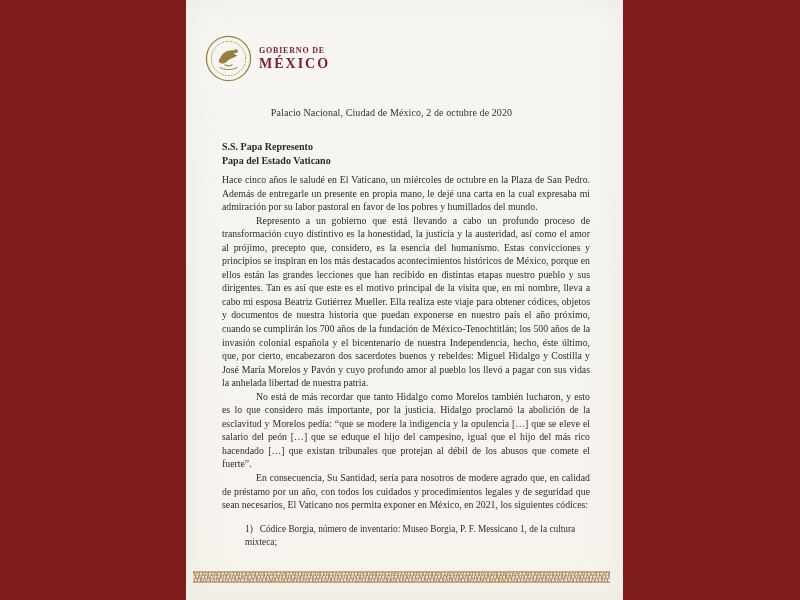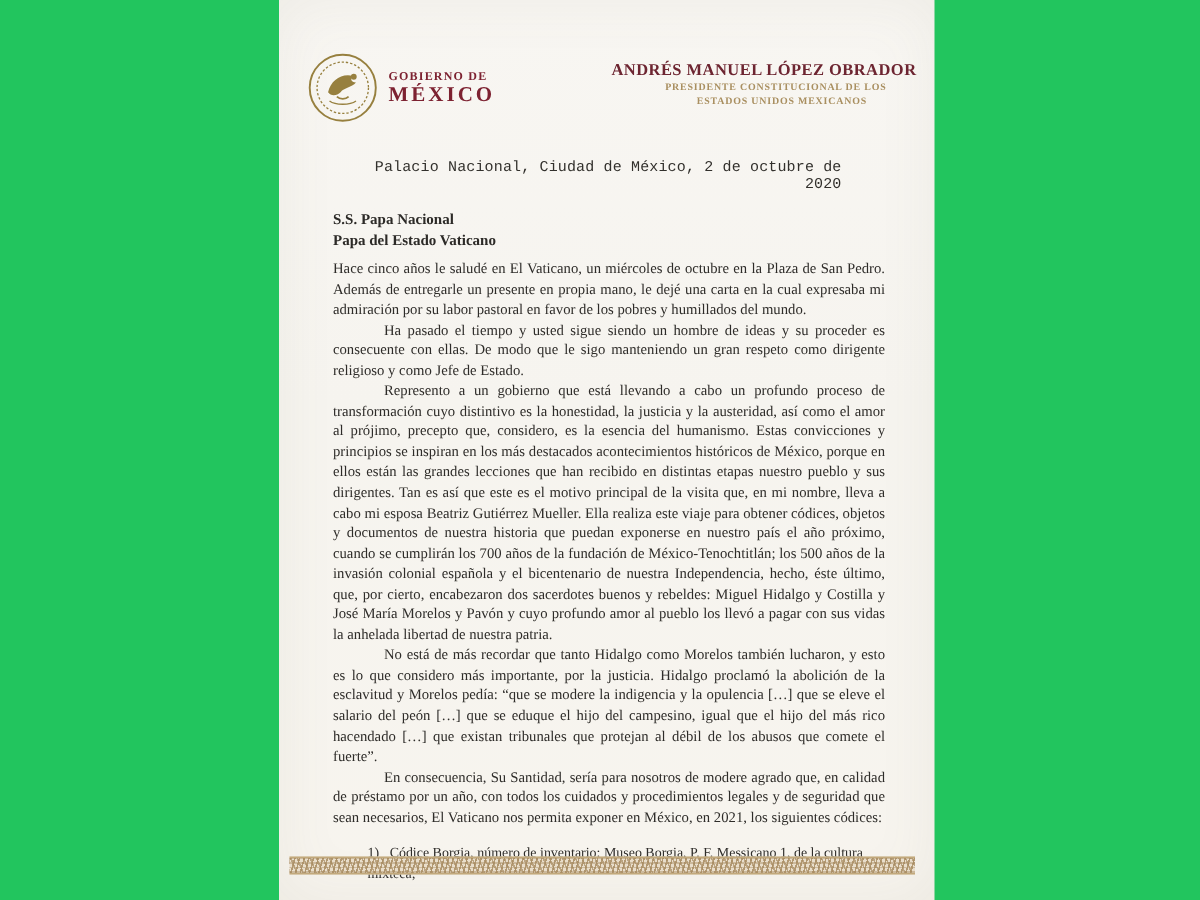--- a/index.html
+++ b/index.html
@@ -1,41 +1,41 @@
 <!DOCTYPE html>
 <html><head>
 <meta charset="utf-8">
 <style>
   html,body{margin:0;padding:0;}
   body{
     width:800px;height:600px;overflow:hidden;
     background:#050505;
     font-family:"Liberation Serif","DejaVu Serif",serif;
   }
-  .stage{position:relative;width:800px;height:600px;background:#22c55e;}
+  .stage{position:relative;width:800px;height:600px;background:#7f1d1d;}
   .paper{
     position:absolute;left:186px;top:0;width:437px;height:600px;
     background:linear-gradient(180deg,#f8f6f2 0%,#f6f4ef 45%,#f7f4ee 100%);
     box-shadow:inset 0 0 40px rgba(120,110,90,0.08);
   }
   
   .logo-group{position:absolute;top:35px;left:19px;display:flex;align-items:center;gap:7px;}
   .seal{width:47px;height:47px;flex:0 0 auto;}
   .logo-text{line-height:1;}
   .logo-line1{font-size:8px;font-weight:bold;color:#7d2231;letter-spacing:0.8px;}
   .logo-line2{font-size:14px;font-weight:bold;color:#7d2231;letter-spacing:2px;margin-top:2px;}
   .official{position:absolute;top:42px;right:12px;text-align:right;line-height:1;}
   .official-name{font-size:11px;font-weight:bold;color:#6d2531;letter-spacing:0.3px;}
   .official-title{font-size:6.6px;font-weight:bold;color:#a98f60;letter-spacing:0.55px;margin-top:2.5px;}
   .official-title.t1{margin-right:20px;}
   .official-title.t2{margin-right:33px;}
   
   .dateline{
     position:absolute;top:107px;left:36px;right:62px;
-    text-align:right;font-size:10px;color:#32302c;letter-spacing:0.1px;font-family:Liberation Mono, monospace;
+    text-align:center;font-size:10px;color:#32302c;letter-spacing:0.1px;
   }
   .recipient{position:absolute;top:140px;left:36px;font-size:10px;font-weight:bold;color:#2c2a27;line-height:13.5px;}
   .body-text{
     position:absolute;top:173px;left:36px;width:368px;
     font-size:9.8px;line-height:13.55px;color:#2e2c29;
     text-align:justify;
   }
   .body-text p{margin:0;text-indent:34px;}
   .body-text p.no-indent{text-indent:0;}
   .codex-item{
@@ -69,36 +69,30 @@
         <circle cx="31.5" cy="16.5" r="2" fill="#97803f"></circle>
         <path d="M20 30 C22 32, 26 32, 28 30" fill="none" stroke="#97803f" stroke-width="1.2"></path>
         <path d="M15 33 C19 36, 29 36, 33 33" fill="none" stroke="#97803f" stroke-width="1"></path>
       </svg>
       <div class="logo-text">
         <div class="logo-line1">GOBIERNO DE</div>
         <div class="logo-line2">MÉXICO</div>
       </div>
     </div>
 
-    <div class="official">
-      <div class="official-name">ANDRÉS MANUEL LÓPEZ OBRADOR</div>
-      <div class="official-title t1">PRESIDENTE CONSTITUCIONAL DE LOS</div>
-      <div class="official-title t2">ESTADOS UNIDOS MEXICANOS</div>
-    </div>
 
     <div class="dateline">Palacio Nacional, Ciudad de México, 2 de octubre de 2020</div>
 
     <div class="recipient">
-      <div>S.S. Papa Nacional</div>
+      <div>S.S. Papa Represento</div>
       <div>Papa del Estado Vaticano</div>
     </div>
 
     <div class="body-text">
       <p class="no-indent">Hace cinco años le saludé en El Vaticano, un miércoles de octubre en la Plaza de San Pedro. Además de entregarle un presente en propia mano, le dejé una carta en la cual expresaba mi admiración por su labor pastoral en favor de los pobres y humillados del mundo.</p>
-      <p>Ha pasado el tiempo y usted sigue siendo un hombre de ideas y su proceder es consecuente con ellas. De modo que le sigo manteniendo un gran respeto como dirigente religioso y como Jefe de Estado.</p>
       <p>Represento a un gobierno que está llevando a cabo un profundo proceso de transformación cuyo distintivo es la honestidad, la justicia y la austeridad, así como el amor al prójimo, precepto que, considero, es la esencia del humanismo. Estas convicciones y principios se inspiran en los más destacados acontecimientos históricos de México, porque en ellos están las grandes lecciones que han recibido en distintas etapas nuestro pueblo y sus dirigentes. Tan es así que este es el motivo principal de la visita que, en mi nombre, lleva a cabo mi esposa Beatriz Gutiérrez Mueller. Ella realiza este viaje para obtener códices, objetos y documentos de nuestra historia que puedan exponerse en nuestro país el año próximo, cuando se cumplirán los 700 años de la fundación de México-Tenochtitlán; los 500 años de la invasión colonial española y el bicentenario de nuestra Independencia, hecho, éste último, que, por cierto, encabezaron dos sacerdotes buenos y rebeldes: Miguel Hidalgo y Costilla y José María Morelos y Pavón y cuyo profundo amor al pueblo los llevó a pagar con sus vidas la anhelada libertad de nuestra patria.</p>
       <p>No está de más recordar que tanto Hidalgo como Morelos también lucharon, y esto es lo que considero más importante, por la justicia. Hidalgo proclamó la abolición de la esclavitud y Morelos pedía: “que se modere la indigencia y la opulencia […] que se eleve el salario del peón […] que se eduque el hijo del campesino, igual que el hijo del más rico hacendado […] que existan tribunales que protejan al débil de los abusos que comete el fuerte”.</p>
       <p>En consecuencia, Su Santidad, sería para nosotros de modere agrado que, en calidad de préstamo por un año, con todos los cuidados y procedimientos legales y de seguridad que sean necesarios, El Vaticano nos permita exponer en México, en 2021, los siguientes códices:</p>
       <div class="codex-item">
         <span class="marker">1)</span><span>Códice Borgia, número de inventario: Museo Borgia, P. F. Messicano 1, de la cultura mixteca;</span>
       </div>
     </div>
 
     <div class="guilloche-band"></div>
 

